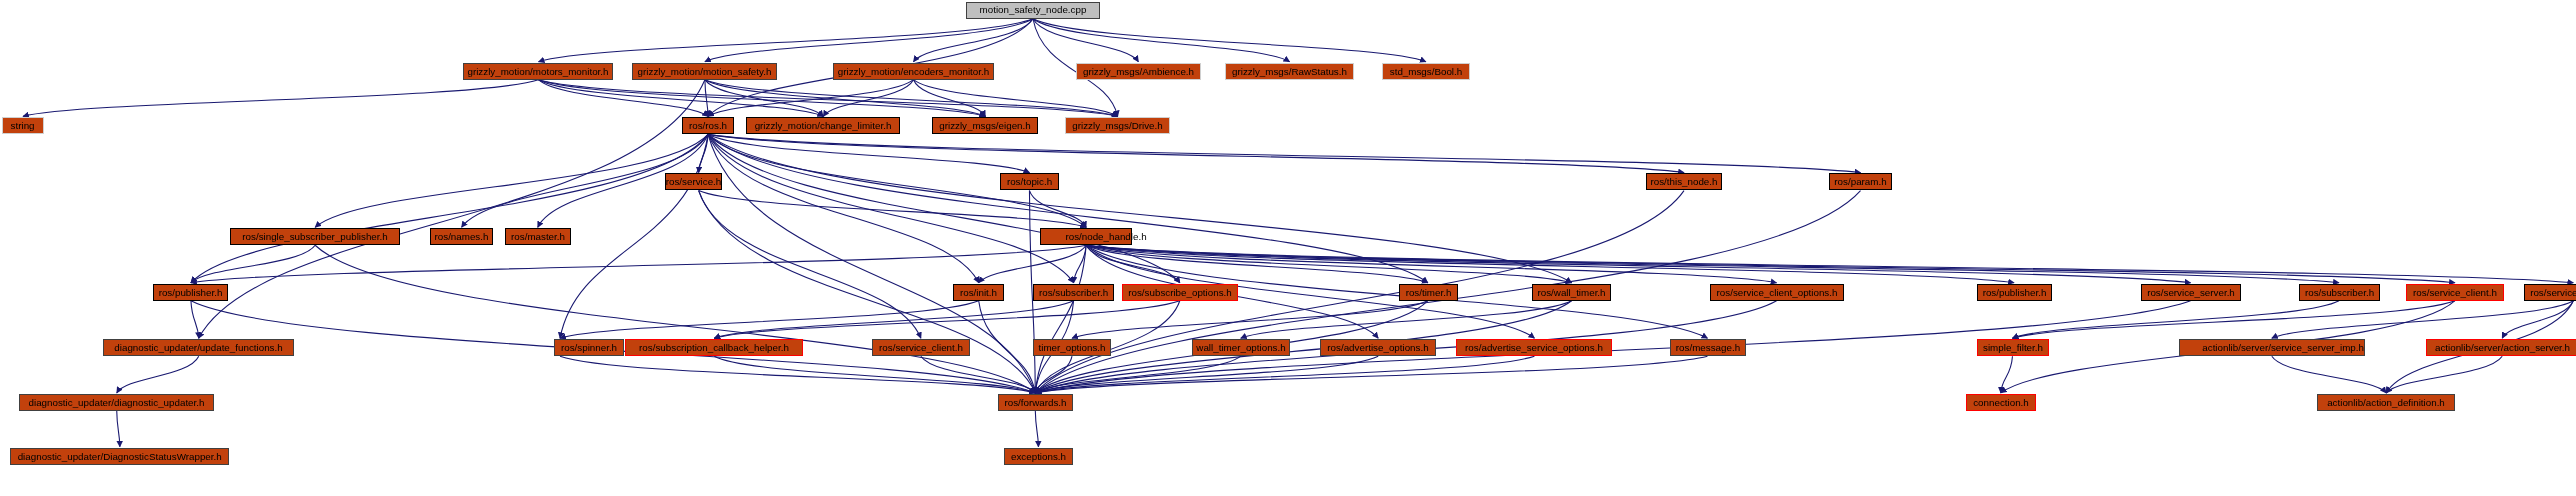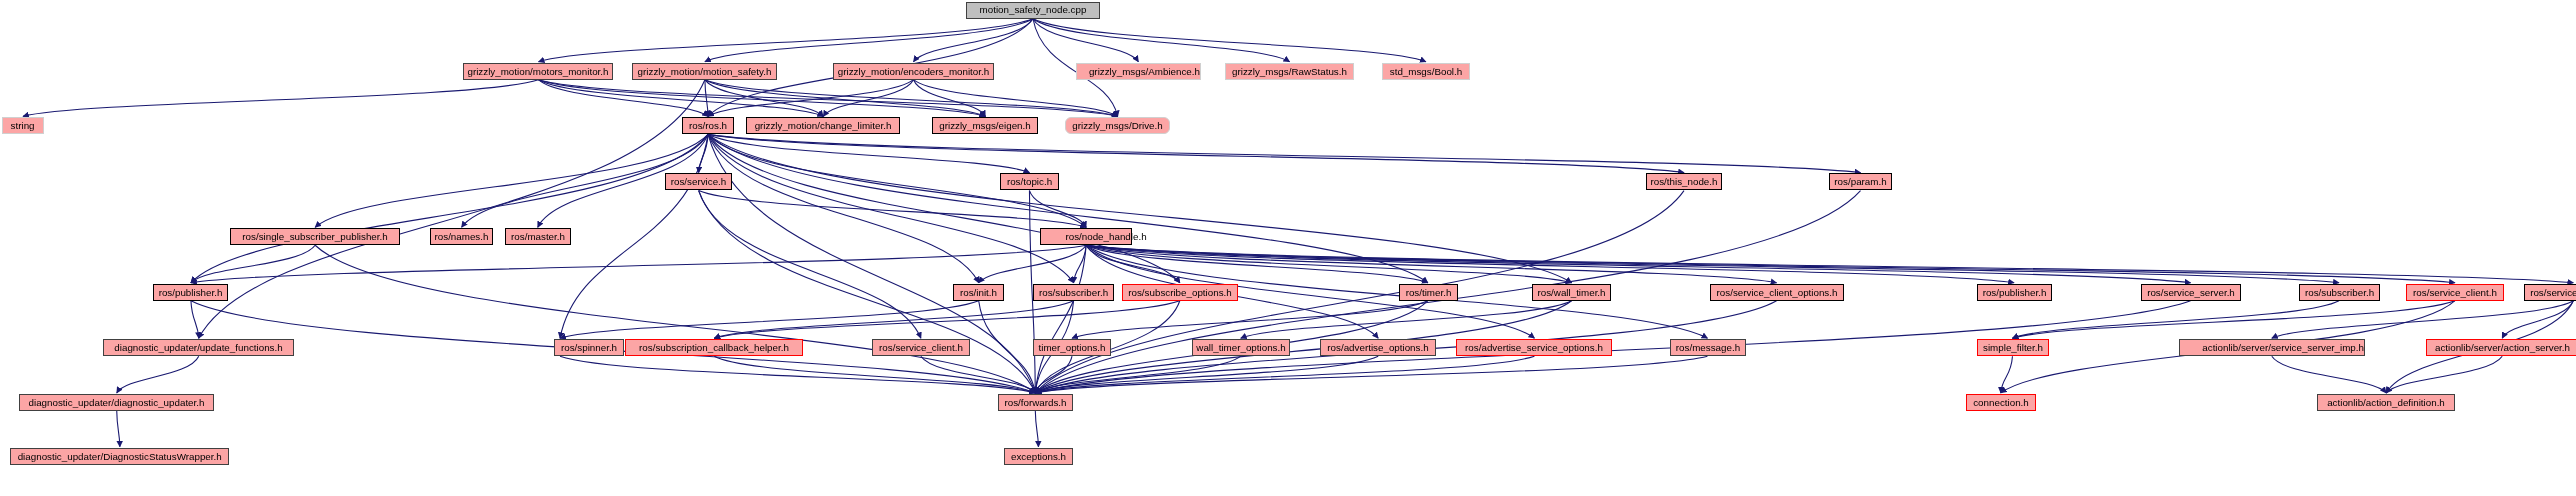--- a/index.html
+++ b/index.html
@@ -1,20 +1,20 @@
 <!DOCTYPE html>
 <html style="font-size:12.5px"><head>
 <meta charset="utf-8">
 <style>
   html,body{margin:0;padding:0;background:#ffffff;}
   #canvas{position:relative;width:2576px;height:496px;background:#ffffff;
           font-family:"Liberation Sans", sans-serif;overflow:hidden;}
   #edges{position:absolute;left:0;top:0;width:2576px;height:496px;}
   .node{position:absolute;box-sizing:border-box;display:flex;align-items:center;
-        justify-content:center;white-space:nowrap;background:#fca5a5;
+        justify-content:center;white-space:nowrap;background:#c2410c;
         border:0.8px solid #000000;height:17px;font-size:9.8px;color:#000000;
         line-height:1;letter-spacing:0px;}
   .node.root{background:#bfbfbf;border:0.8px solid #404040;}
   .node.grey{border:0.8px solid #404040;}
   .node.red{border:0.8px solid #ff0000;}
   .node.light{border:0.8px solid #d0d0d0;}
   .node span{pointer-events:none;}
 </style>
 </head>
 <body>
@@ -132,45 +132,45 @@
       </div>
       <div class="node grey" style="left: 463px; top: 63px; width: 150px;">
         <span>grizzly_motion/motors_monitor.h</span>
       </div>
       <div class="node grey" style="left: 632px; top: 63px; width: 145px;">
         <span>grizzly_motion/motion_safety.h</span>
       </div>
       <div class="node grey" style="left: 833px; top: 63px; width: 161px;">
         <span>grizzly_motion/encoders_monitor.h</span>
       </div>
-      <div class="node light" style="left: 1076px; top: 63px; width: 125px; justify-content: flex-end;">
+      <div class="node light" style="left: 1076px; top: 63px; width: 125px;">
         <span>grizzly_msgs/Ambience.h</span>
       </div>
       <div class="node light" style="left: 1225px; top: 63px; width: 129px;">
         <span>grizzly_msgs/RawStatus.h</span>
       </div>
       <div class="node light" style="left: 1382px; top: 63px; width: 88px;">
         <span>std_msgs/Bool.h</span>
       </div>
       <div class="node light" style="left: 1.6px; top: 117px; width: 42px;">
         <span>string</span>
       </div>
       <div class="node" style="left: 682px; top: 117px; width: 52px;">
         <span>ros/ros.h</span>
       </div>
       <div class="node" style="left: 746px; top: 117px; width: 154px;">
         <span>grizzly_motion/change_limiter.h</span>
       </div>
       <div class="node" style="left: 932px; top: 117px; width: 106px;">
         <span>grizzly_msgs/eigen.h</span>
       </div>
-      <div class="node light" style="left: 1065px; top: 117px; width: 105px; border-radius: 6px;">
+      <div class="node light" style="left: 1065px; top: 117px; width: 105px;">
         <span>grizzly_msgs/Drive.h</span>
       </div>
-      <div class="node" style="left: 665px; top: 173px; width: 67px;">
+      <div class="node" style="left: 665px; top: 173px; width: 57px;">
         <span>ros/service.h</span>
       </div>
       <div class="node" style="left: 1000px; top: 173px; width: 59px;">
         <span>ros/topic.h</span>
       </div>
       <div class="node" style="left: 1646px; top: 173px; width: 76px;">
         <span>ros/this_node.h</span>
       </div>
       <div class="node" style="left: 1829px; top: 173px; width: 63px;">
         <span>ros/param.h</span>

